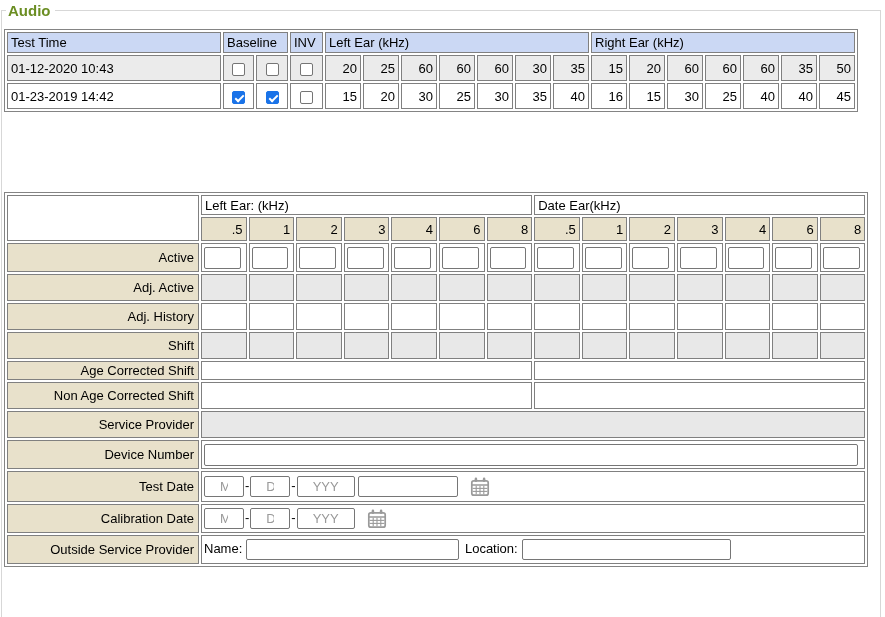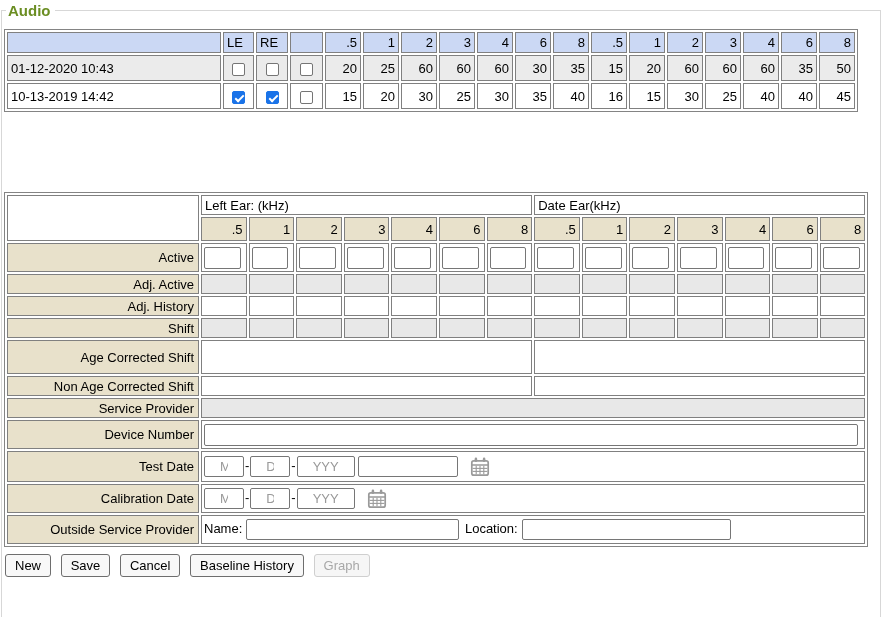--- a/index.html
+++ b/index.html
@@ -73,22 +73,22 @@
   table.form td.label {
     background: #e8e1cb;
     text-align: right;
     padding-right: 4px;
   }
   table.form td.tanhdr { background: #e8e1cb; text-align: right; }
   table.form td.grayed { background: #e8e8e8; }
   table.form tr.r1 td { height: 20px; }
   table.form tr.r2 td { height: 24px; }
   table.form tr.active-row td { height: 29px; }
-  table.form tr.mid td { height: 20px; }
-  table.form tr.acs td { height: 34px; }
+  table.form tr.mid td { height: 27px; }
+  table.form tr.acs td { height: 19px; }
   table.form tr.tall td { height: 29px; }
   table.form tr.test-date-row td { height: 31px; }
   
   input {
     font-family: "Liberation Sans", sans-serif;
     font-size: 13px;
     border: 1px solid #767676;
     border-radius: 2px;
     background: #fff;
     color: #000;
@@ -148,39 +148,26 @@
         <col style="width:36px">
       <col style="width:36px">
         <col style="width:36px">
         <col style="width:36px">
         <col style="width:36px">
         <col style="width:36px">
         <col style="width:36px">
         <col style="width:36px">
     </colgroup>
     <tbody>
-    <tr class="h2">
-      <td class="hdr"></td>
-      <td class="hdr">LE</td>
-      <td class="hdr">RE</td>
-      <td class="hdr"></td>
-      <td class="hdr num">.5</td>
-      <td class="hdr num">1</td>
-      <td class="hdr num">2</td>
-      <td class="hdr num">3</td>
-      <td class="hdr num">4</td>
-      <td class="hdr num">6</td>
-      <td class="hdr num">8</td>
-      <td class="hdr num">.5</td>
-      <td class="hdr num">1</td>
-      <td class="hdr num">2</td>
-      <td class="hdr num">3</td>
-      <td class="hdr num">4</td>
-      <td class="hdr num">6</td>
-      <td class="hdr num">8</td>
+        <tr class="h1">
+      <td class="hdr">Test Time</td>
+      <td class="hdr" colspan="2">Baseline</td>
+      <td class="hdr">INV</td>
+      <td class="hdr" colspan="7">Left Ear (kHz)</td>
+      <td class="hdr" colspan="7">Right Ear (kHz)</td>
     </tr>
     <tr class="data gray">
       <td>01-12-2020 10:43</td>
       <td class="cbcell"><span class="checkbox"></span></td>
       <td class="cbcell"><span class="checkbox"></span></td>
       <td class="cbcell"><span class="checkbox"></span></td>
       <td class="num">20</td>
       <td class="num">25</td>
       <td class="num">60</td>
       <td class="num">60</td>
@@ -189,21 +176,21 @@
       <td class="num">35</td>
       <td class="num">15</td>
       <td class="num">20</td>
       <td class="num">60</td>
       <td class="num">60</td>
       <td class="num">60</td>
       <td class="num">35</td>
       <td class="num">50</td>
     </tr>
     <tr class="data">
-      <td>10-13-2019 14:42</td>
+      <td>01-23-2019 14:42</td>
       <td class="cbcell"><span class="checkbox checked"></span></td>
       <td class="cbcell"><span class="checkbox checked"></span></td>
       <td class="cbcell"><span class="checkbox"></span></td>
       <td class="num">15</td>
       <td class="num">20</td>
       <td class="num">30</td>
       <td class="num">25</td>
       <td class="num">30</td>
       <td class="num">35</td>
       <td class="num">40</td>
@@ -383,20 +370,13 @@
     <tr class="tall">
       <td class="label">Outside Service Provider</td>
       <td colspan="14" style="padding:2px 2px">
         <span class="inline-label">Name:</span><input class="name-input" style="">
         <span class="inline-label" style="margin-left:2px">Location:</span><input class="loc-input" style="">
       </td>
     </tr>
   </tbody>
     </table>
 
-  <div class="button-bar">
-    <button class="btn">New</button>
-    <button class="btn">Save</button>
-    <button class="btn">Cancel</button>
-    <button class="btn">Baseline History</button>
-    <button class="btn disabled" disabled="">Graph</button>
-  </div>
 </fieldset>
 
 </body></html>

